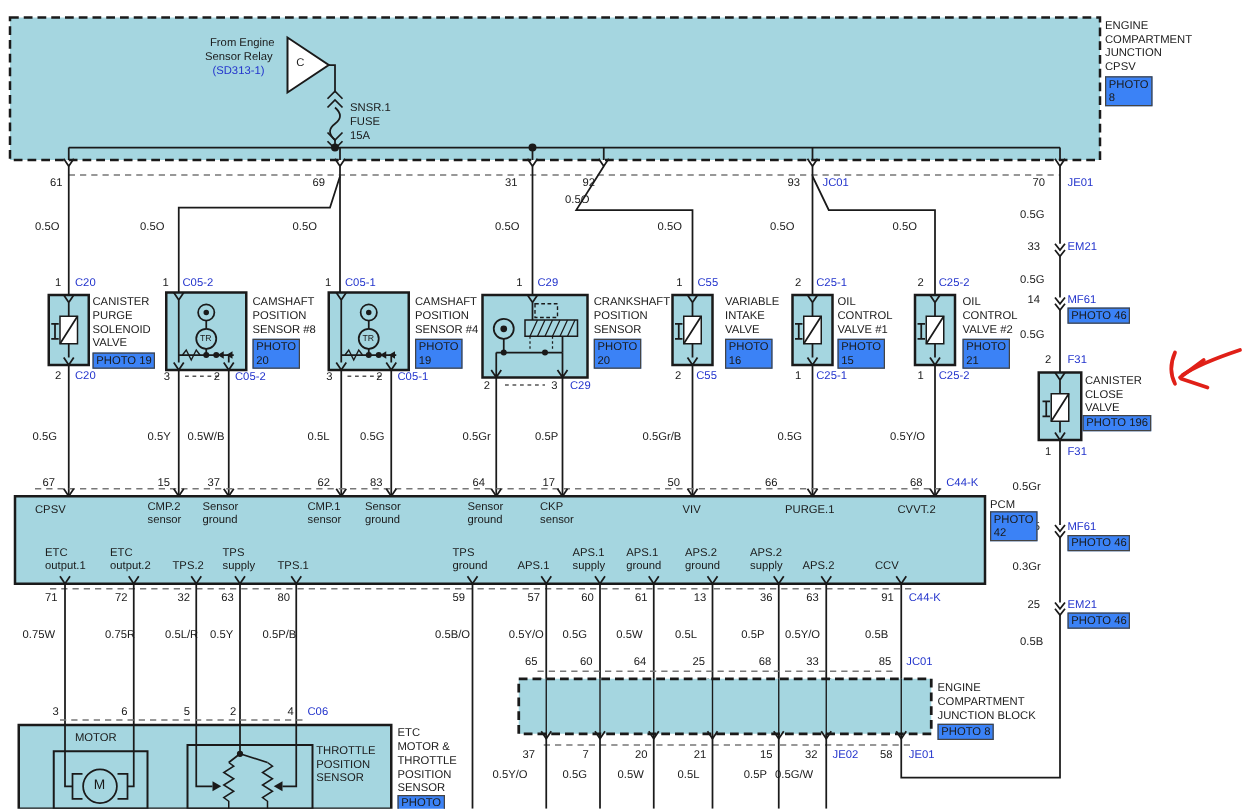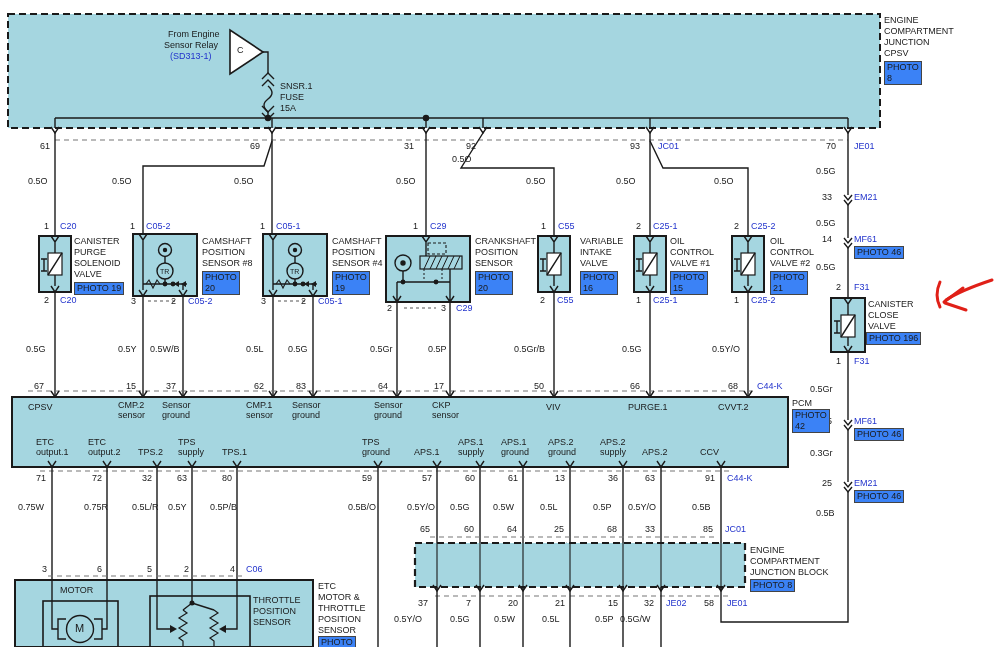--- a/index.html
+++ b/index.html
@@ -356,21 +356,21 @@
 <span class="t" style="left:816px;top:508px">0.5B</span>
 
 <span class="t" style="left:34px;top:381px">67</span>
 <span class="t" style="left:126px;top:381px">15</span>
 <span class="t" style="left:166px;top:381px">37</span>
 <span class="t" style="left:254px;top:381px">62</span>
 <span class="t" style="left:296px;top:381px">83</span>
 <span class="t" style="left:378px;top:381px">64</span>
 <span class="t" style="left:434px;top:381px">17</span>
 <span class="t" style="left:534px;top:381px">50</span>
-<span class="t" style="left:630px;top:381px">66</span>
+<span class="t" style="left:612px;top:381px">66</span>
 <span class="t" style="left:728px;top:381px">68</span>
 <span class="t bl" style="left:757px;top:381px">C44-K</span>
 
 <span class="t" style="left:28px;top:402px">CPSV</span>
 <span class="t" style="left:118px;top:400px">CMP.2</span>
 <span class="t" style="left:118px;top:410px">sensor</span>
 <span class="t" style="left:162px;top:400px">Sensor</span>
 <span class="t" style="left:162px;top:410px">ground</span>
 <span class="t" style="left:246px;top:400px">CMP.1</span>
 <span class="t" style="left:246px;top:410px">sensor</span>

